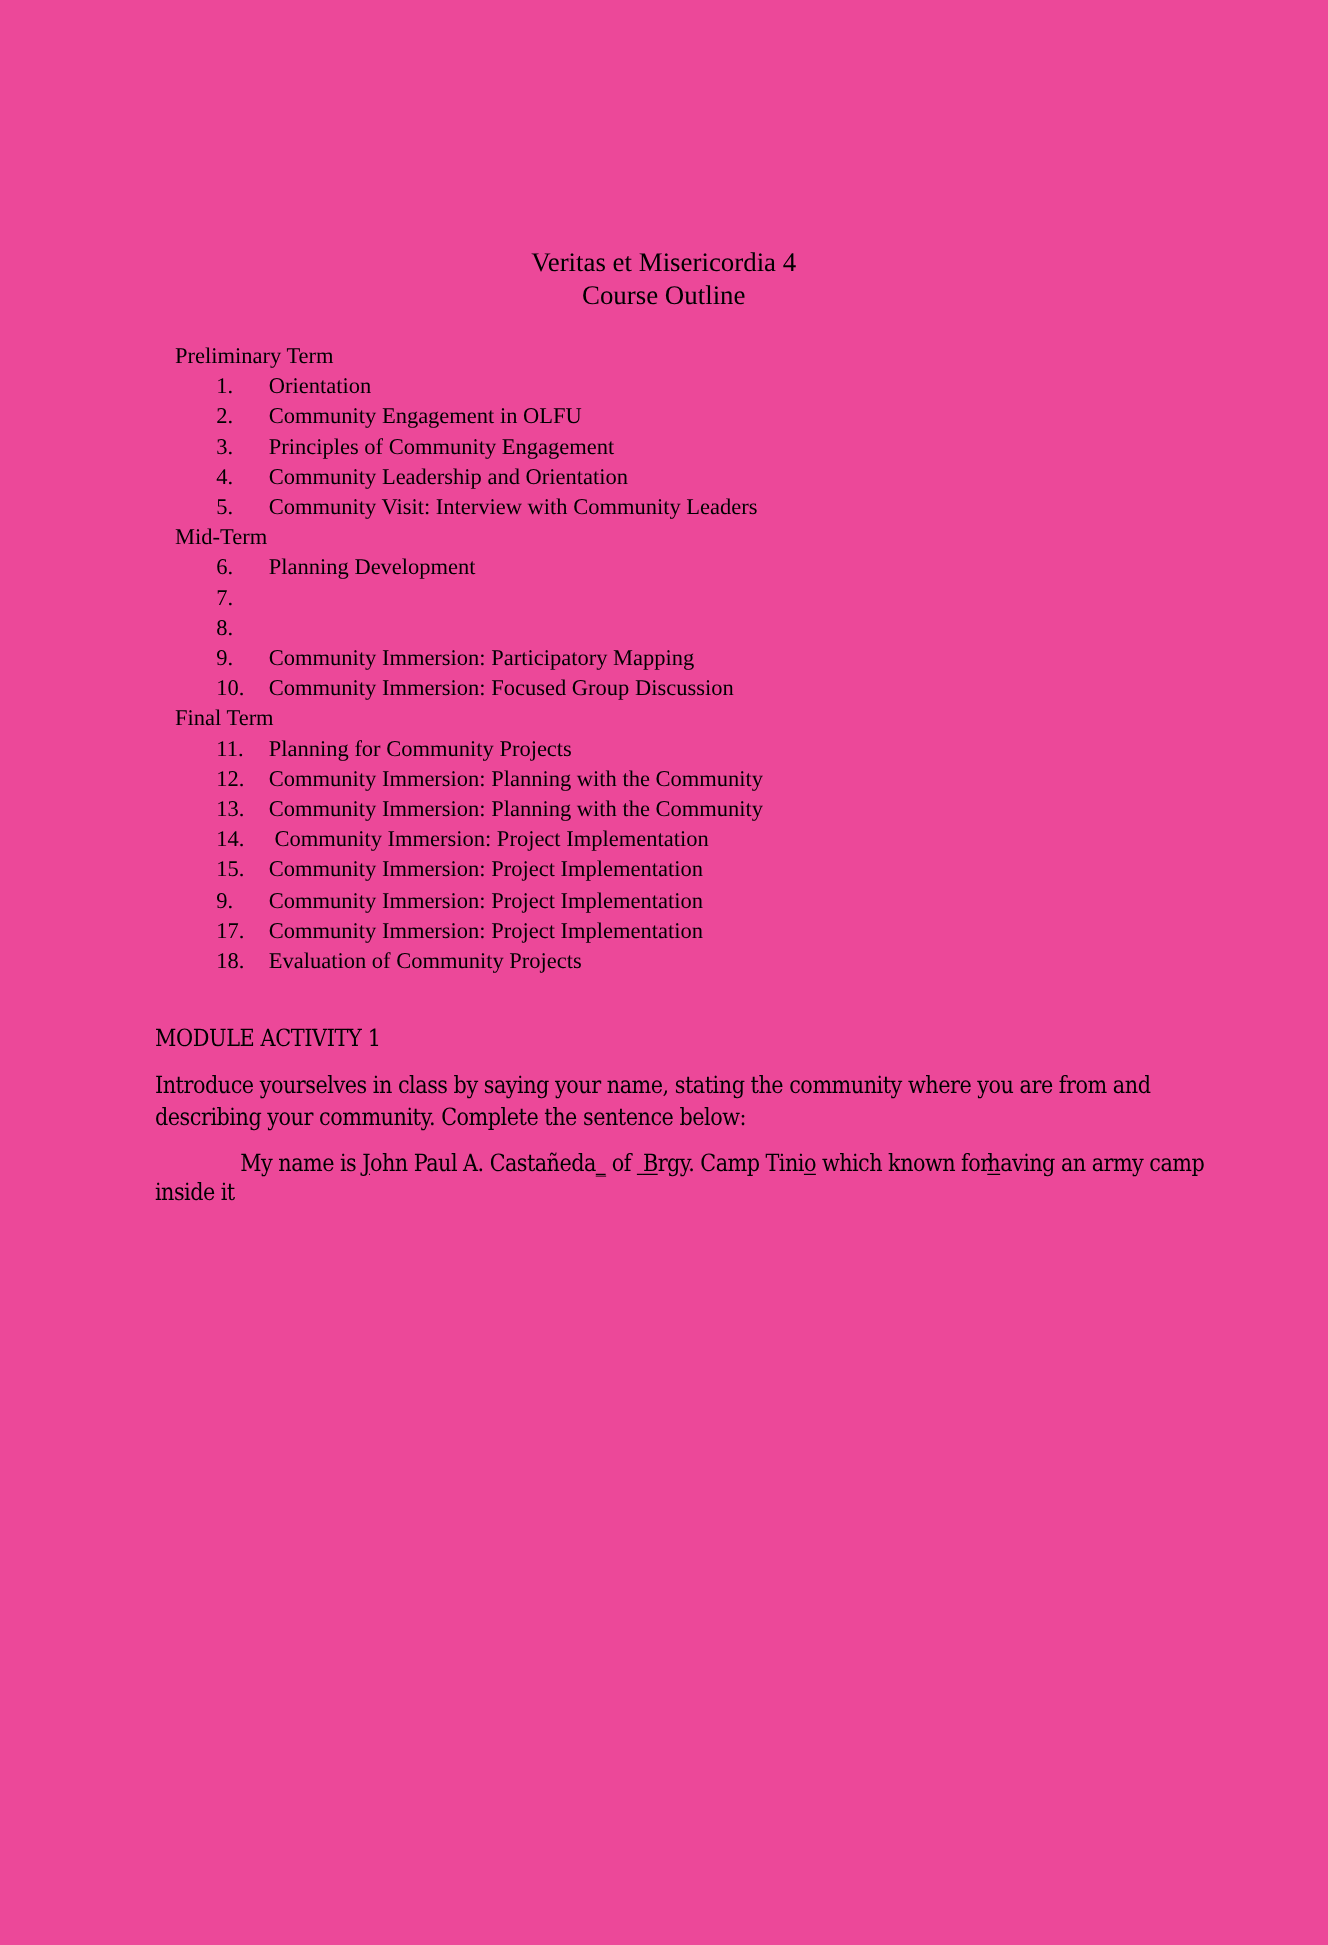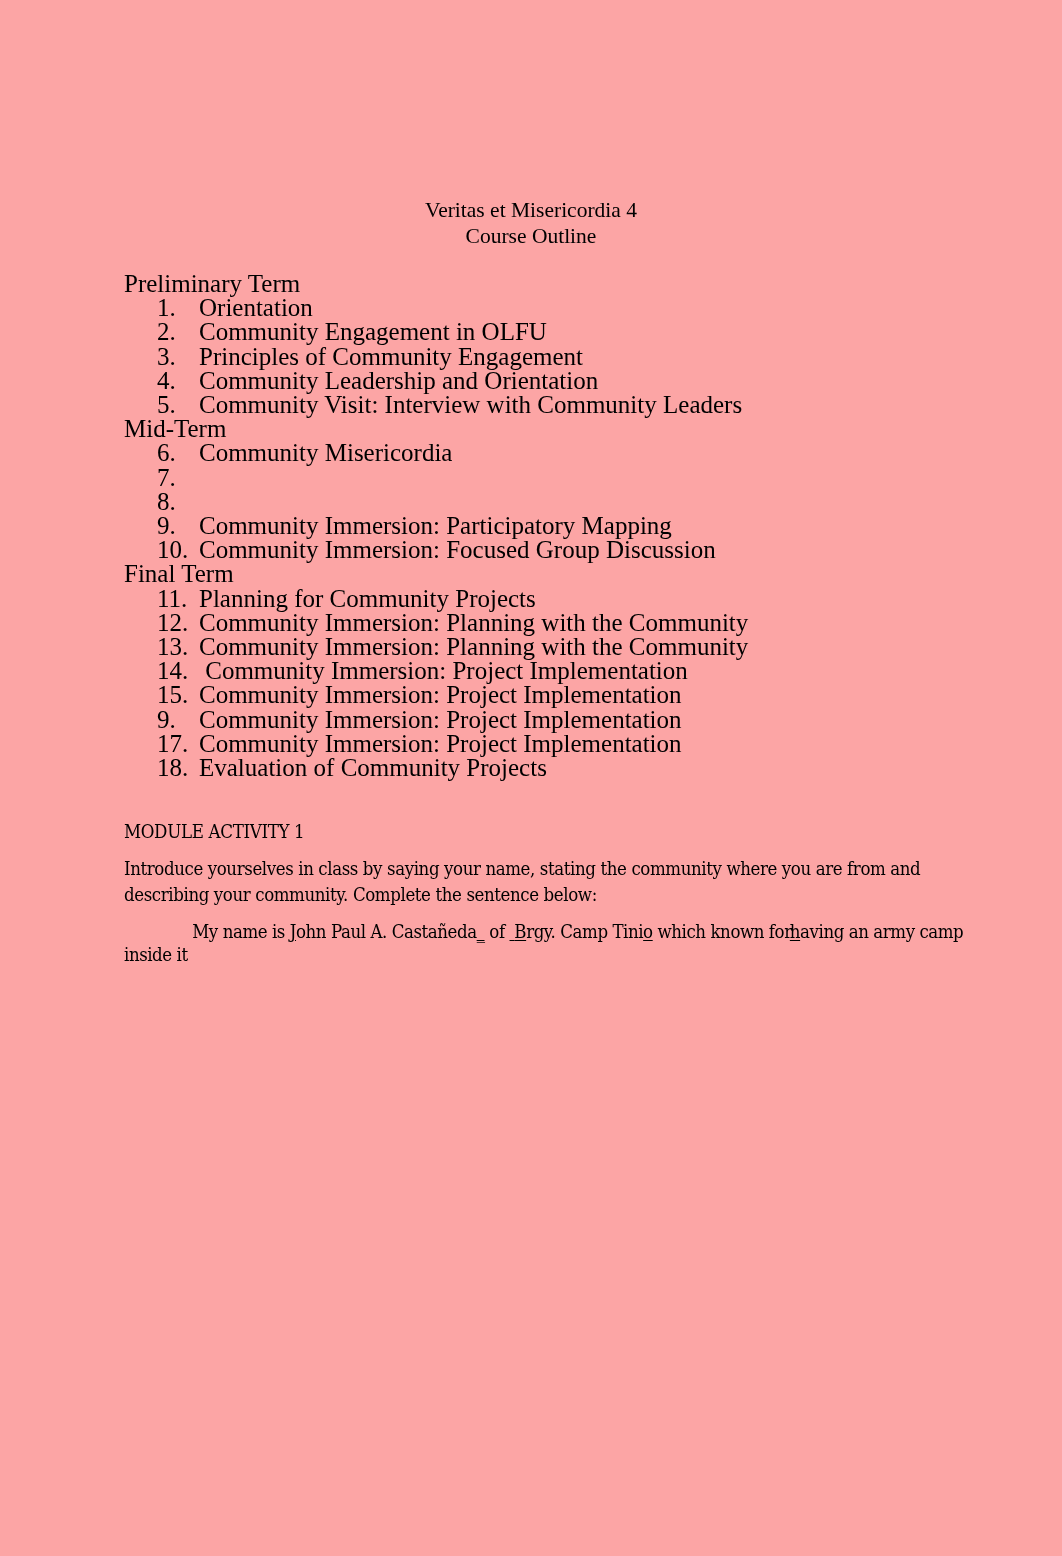--- a/index.html
+++ b/index.html
@@ -15,43 +15,43 @@
     font-family: "Liberation Serif", "DejaVu Serif", serif;
     color: #000000;
     -webkit-font-smoothing: antialiased;
   }
 
   .page {
     position: absolute;
     left: 0; top: 0;
     width: 1062px;
     height: 1556px;
-    background: #fca5a5;
+    background: #ec4899;
     overflow: hidden;
   }
 
   
   .title-block {
     position: absolute;
     left: 0;
     top: 198px;
     width: 1062px;
     text-align: center;
     font-size: 21.5px;
     line-height: 25.5px;
   }
   .title-line { display: block; }
 
   
   .outline {
     position: absolute;
-    left: 124px;
+    left: 140px;
     top: 272px;
     width: 880px;
-    font-size: 25px;
+    font-size: 18px;
     line-height: 24.2px;
   }
   .term-heading {
     margin: 0;
     padding: 0;
     white-space: pre;
   }
   .item-row {
     display: flex;
     margin: 0;
@@ -146,21 +146,21 @@
       <span class="item-text">Community Leadership and Orientation</span>
     </div>
     <div class="item-row">
       <span class="item-num">5.</span>
       <span class="item-text">Community Visit: Interview with Community Leaders</span>
     </div>
 
     <div class="term-heading">Mid-Term</div>
     <div class="item-row">
       <span class="item-num">6.</span>
-      <span class="item-text">Community Misericordia</span>
+      <span class="item-text">Planning Development</span>
     </div>
     <div class="item-row">
       <span class="item-num">7.</span>
     </div>
     <div class="item-row">
       <span class="item-num">8.</span>
     </div>
     <div class="item-row">
       <span class="item-num">9.</span>
       <span class="item-text">Community Immersion: Participatory Mapping</span>

